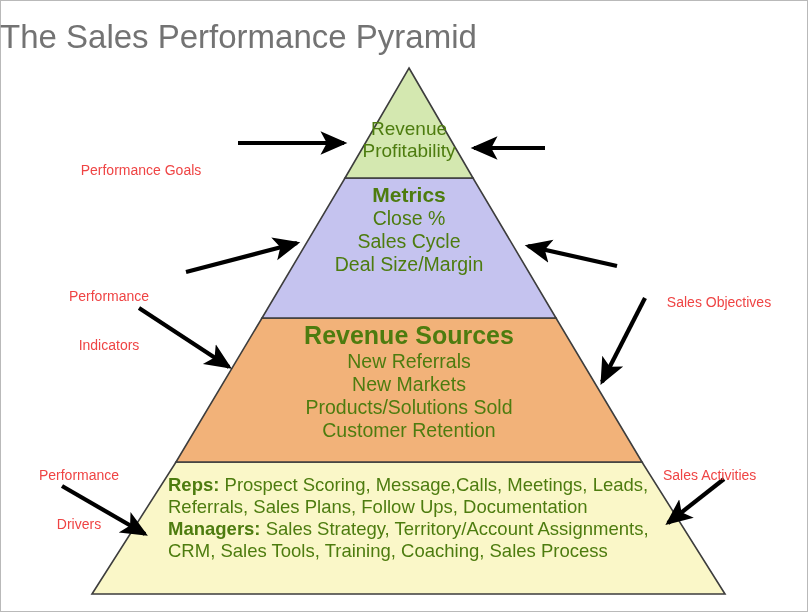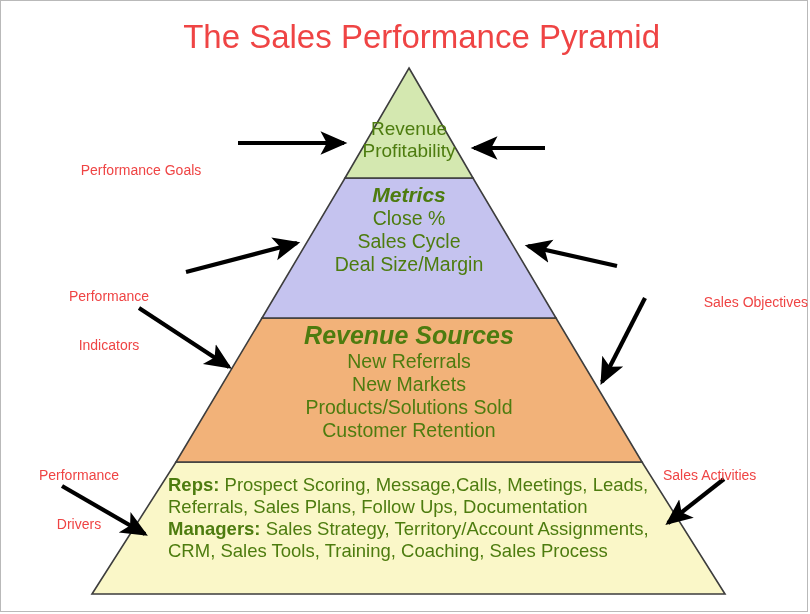--- a/index.html
+++ b/index.html
@@ -42,37 +42,36 @@
   .txt {
     position: absolute;
     color: #1a1a1a;
     white-space: pre;
     line-height: 1.16;
   }
   .title {
     left: 0;
     top: 18px;
     width: 660px;
-    text-align: right;
+    text-align: left;
     font-size: 33px;
-    color: #ef4444;
+    color: #737373;
   }
   .side-label {
     font-size: 14px;
     text-align: center;
     color: #ef4444;
   }
   .band-text {
     position: absolute;
     text-align: center;
     color: #4d7c0f;
   }
   .band-head {
     font-weight: bold;
-    font-style: italic;
   }
   .apex-line  { font-size: 19px; }
   .metric-head{ font-size: 21px; }
   .metric-line{ font-size: 19.5px; }
   .rev-head   { font-size: 25px; }
   .rev-line   { font-size: 19.5px; }
   .base-line  { font-size: 18.5px; text-align: left; }
   .base-line b { font-weight: bold; }
 </style>
 </head>
@@ -154,21 +153,21 @@
     <div>Performance</div>
     <div>Indicators</div>
   </div>
 
   <div class="txt side-label" style="left:4px; top:435px; width:150px;">
     <div>Performance</div>
     <div>Drivers</div>
   </div>
 
 
-  <div class="txt side-label" style="left:630px; top:262px; width:178px; text-align:right;">
+  <div class="txt side-label" style="left:630px; top:262px; width:178px; text-align:center;">
     <div>Sales Objectives</div>
   </div>
 
   <div class="txt side-label" style="left:663px; top:435px; width:148px; text-align:left;">
     <div>Sales Activities</div>
   </div>
 
 </div>
 
 </body></html>

